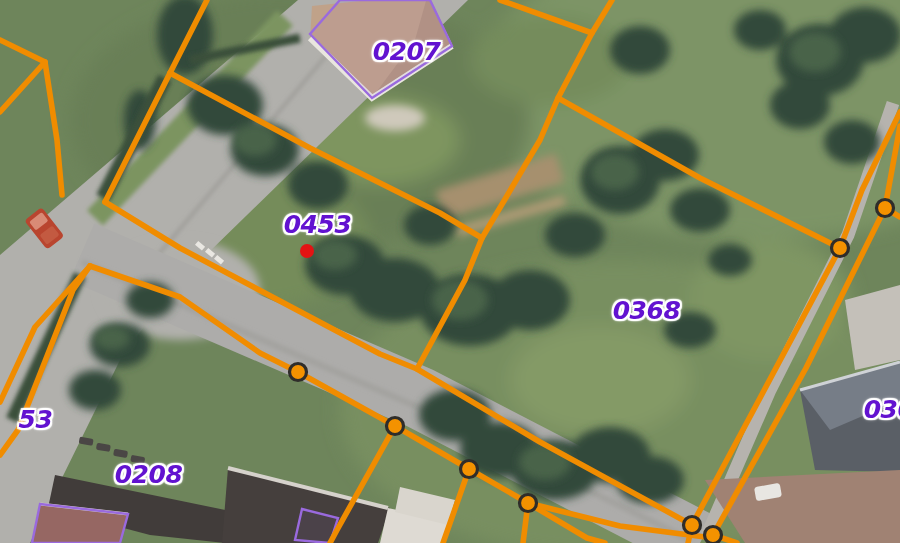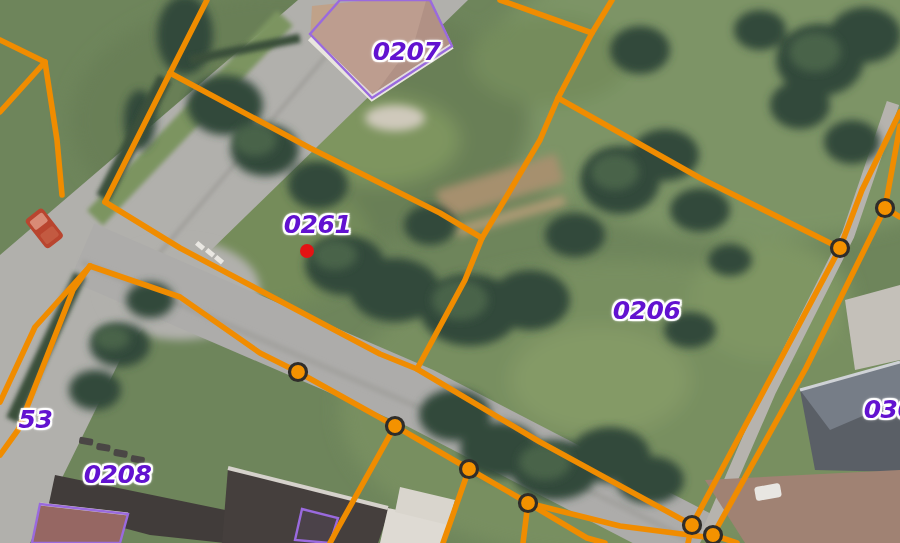--- a/index.html
+++ b/index.html
@@ -190,19 +190,19 @@
       <circle cx="528" cy="503" r="8.5" fill="#f49200" stroke="#2f2d2a" stroke-width="3.2"></circle>
       <circle cx="692" cy="525" r="8.5" fill="#f49200" stroke="#2f2d2a" stroke-width="3.2"></circle>
       <circle cx="713" cy="535" r="8.5" fill="#f49200" stroke="#2f2d2a" stroke-width="3.2"></circle>
       <circle cx="885" cy="208" r="8.5" fill="#f49200" stroke="#2f2d2a" stroke-width="3.2"></circle>
       <circle cx="840" cy="248" r="8.5" fill="#f49200" stroke="#2f2d2a" stroke-width="3.2"></circle>
       <circle cx="307" cy="251" r="7" fill="#e31313"></circle>
     </svg>
 
   <div id="labels">
       <div class="parcel-label" style="left: 384px; top: 51px;">0207</div>
-      <div class="parcel-label" style="left: 295px; top: 224px;">0261</div>
-      <div class="parcel-label" style="left: 624px; top: 310px;">0206</div>
+      <div class="parcel-label" style="left: 295px; top: 224px;">0453</div>
+      <div class="parcel-label" style="left: 624px; top: 310px;">0368</div>
       <div class="parcel-label" style="left: 875px; top: 409px;">0304</div>
-      <div class="parcel-label" style="left: 95px; top: 474px;">0208</div>
+      <div class="parcel-label" style="left: 126px; top: 474px;">0208</div>
       <div class="parcel-label" style="left: 13px; top: 419px;">53</div>
     </div>
 </div>
 
 </body></html>

